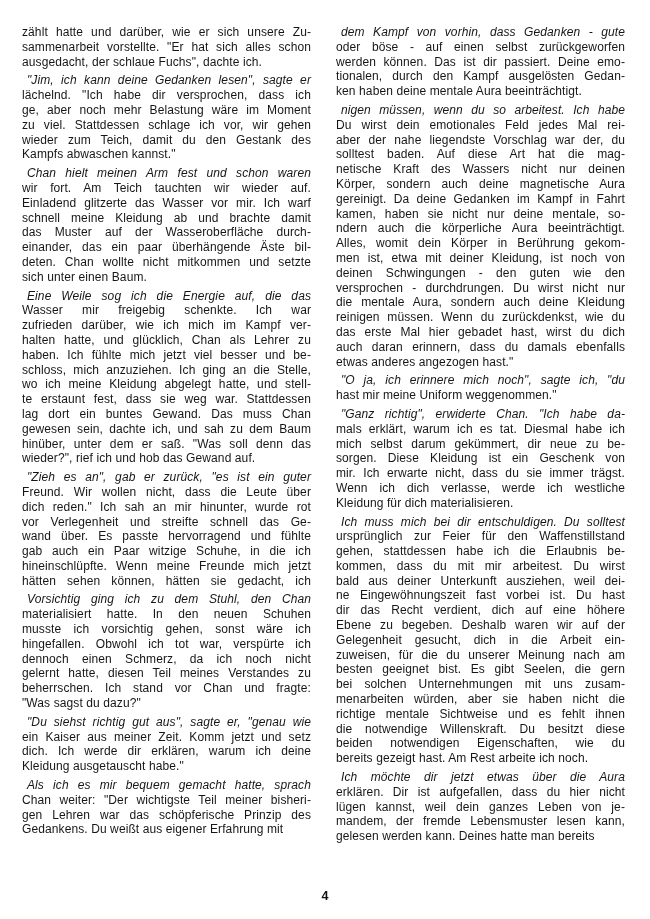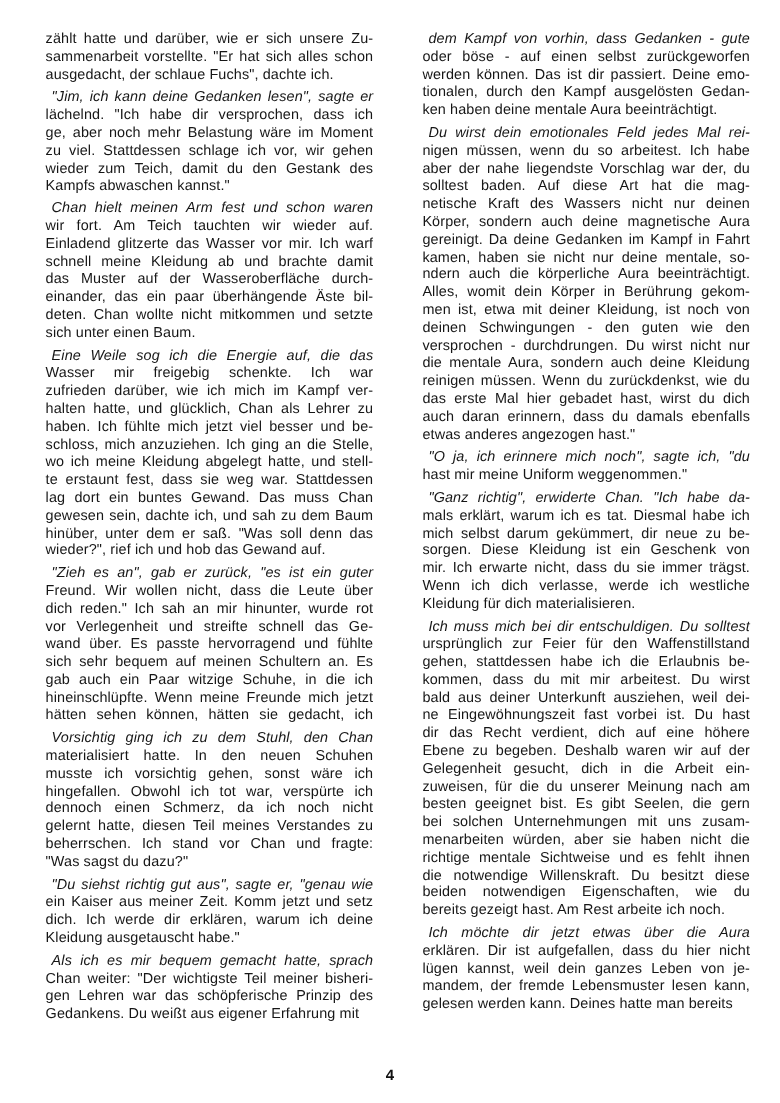--- a/index.html
+++ b/index.html
@@ -20,21 +20,21 @@
     position: absolute;
     top: 25px;
     left: 22px;
     display: flex;
     gap: 25px;
   }
   .col {
     width: 289px;
   }
   .para {
-    margin: 0 0 4px 16px;
+    margin: 0 0 4px 0;
   }
   .pline {
     font-size: 12px;
     line-height: 14.8px;
     text-align: justify;
     text-align-last: justify;
     letter-spacing: 0.1px;
   }
   .pline.last {
     text-align-last: left;
@@ -96,21 +96,20 @@
           <div class="pline">gewesen sein, dachte ich, und sah zu dem Baum</div>
           <div class="pline">hinüber, unter dem er saß. "Was soll denn das</div>
           <div class="pline last">wieder?", rief ich und hob das Gewand auf.</div>
         </div>
         <div class="para indent">
           <div class="pline">"Zieh es an", gab er zurück, "es ist ein guter</div>
           <div class="pline">Freund. Wir wollen nicht, dass die Leute über</div>
           <div class="pline">dich reden." Ich sah an mir hinunter, wurde rot</div>
           <div class="pline">vor Verlegenheit und streifte schnell das Ge-</div>
           <div class="pline">wand über. Es passte hervorragend und fühlte</div>
-          <div class="pline">sich sehr bequem auf meinen Schultern an. Es</div>
           <div class="pline">gab auch ein Paar witzige Schuhe, in die ich</div>
           <div class="pline">hineinschlüpfte. Wenn meine Freunde mich jetzt</div>
           <div class="pline">hätten sehen können, hätten sie gedacht, ich</div>
         </div>
         <div class="para indent">
           <div class="pline">Vorsichtig ging ich zu dem Stuhl, den Chan</div>
           <div class="pline">materialisiert hatte. In den neuen Schuhen</div>
           <div class="pline">musste ich vorsichtig gehen, sonst wäre ich</div>
           <div class="pline">hingefallen. Obwohl ich tot war, verspürte ich</div>
           <div class="pline">dennoch einen Schmerz, da ich noch nicht</div>
@@ -133,22 +132,22 @@
       </div>
     <div class="col" id="col-right">
         <div class="para indent">
           <div class="pline">dem Kampf von vorhin, dass Gedanken - gute</div>
           <div class="pline">oder böse - auf einen selbst zurückgeworfen</div>
           <div class="pline">werden können. Das ist dir passiert. Deine emo-</div>
           <div class="pline">tionalen, durch den Kampf ausgelösten Gedan-</div>
           <div class="pline last">ken haben deine mentale Aura beeinträchtigt.</div>
         </div>
         <div class="para indent">
+          <div class="pline">nigen müssen, wenn du so arbeitest. Ich habe</div>
           <div class="pline">Du wirst dein emotionales Feld jedes Mal rei-</div>
-          <div class="pline">nigen müssen, wenn du so arbeitest. Ich habe</div>
           <div class="pline">aber der nahe liegendste Vorschlag war der, du</div>
           <div class="pline">solltest baden. Auf diese Art hat die mag-</div>
           <div class="pline">netische Kraft des Wassers nicht nur deinen</div>
           <div class="pline">Körper, sondern auch deine magnetische Aura</div>
           <div class="pline">gereinigt. Da deine Gedanken im Kampf in Fahrt</div>
           <div class="pline">kamen, haben sie nicht nur deine mentale, so-</div>
           <div class="pline">ndern auch die körperliche Aura beeinträchtigt.</div>
           <div class="pline">Alles, womit dein Körper in Berührung gekom-</div>
           <div class="pline">men ist, etwa mit deiner Kleidung, ist noch von</div>
           <div class="pline">deinen Schwingungen - den guten wie den</div>

